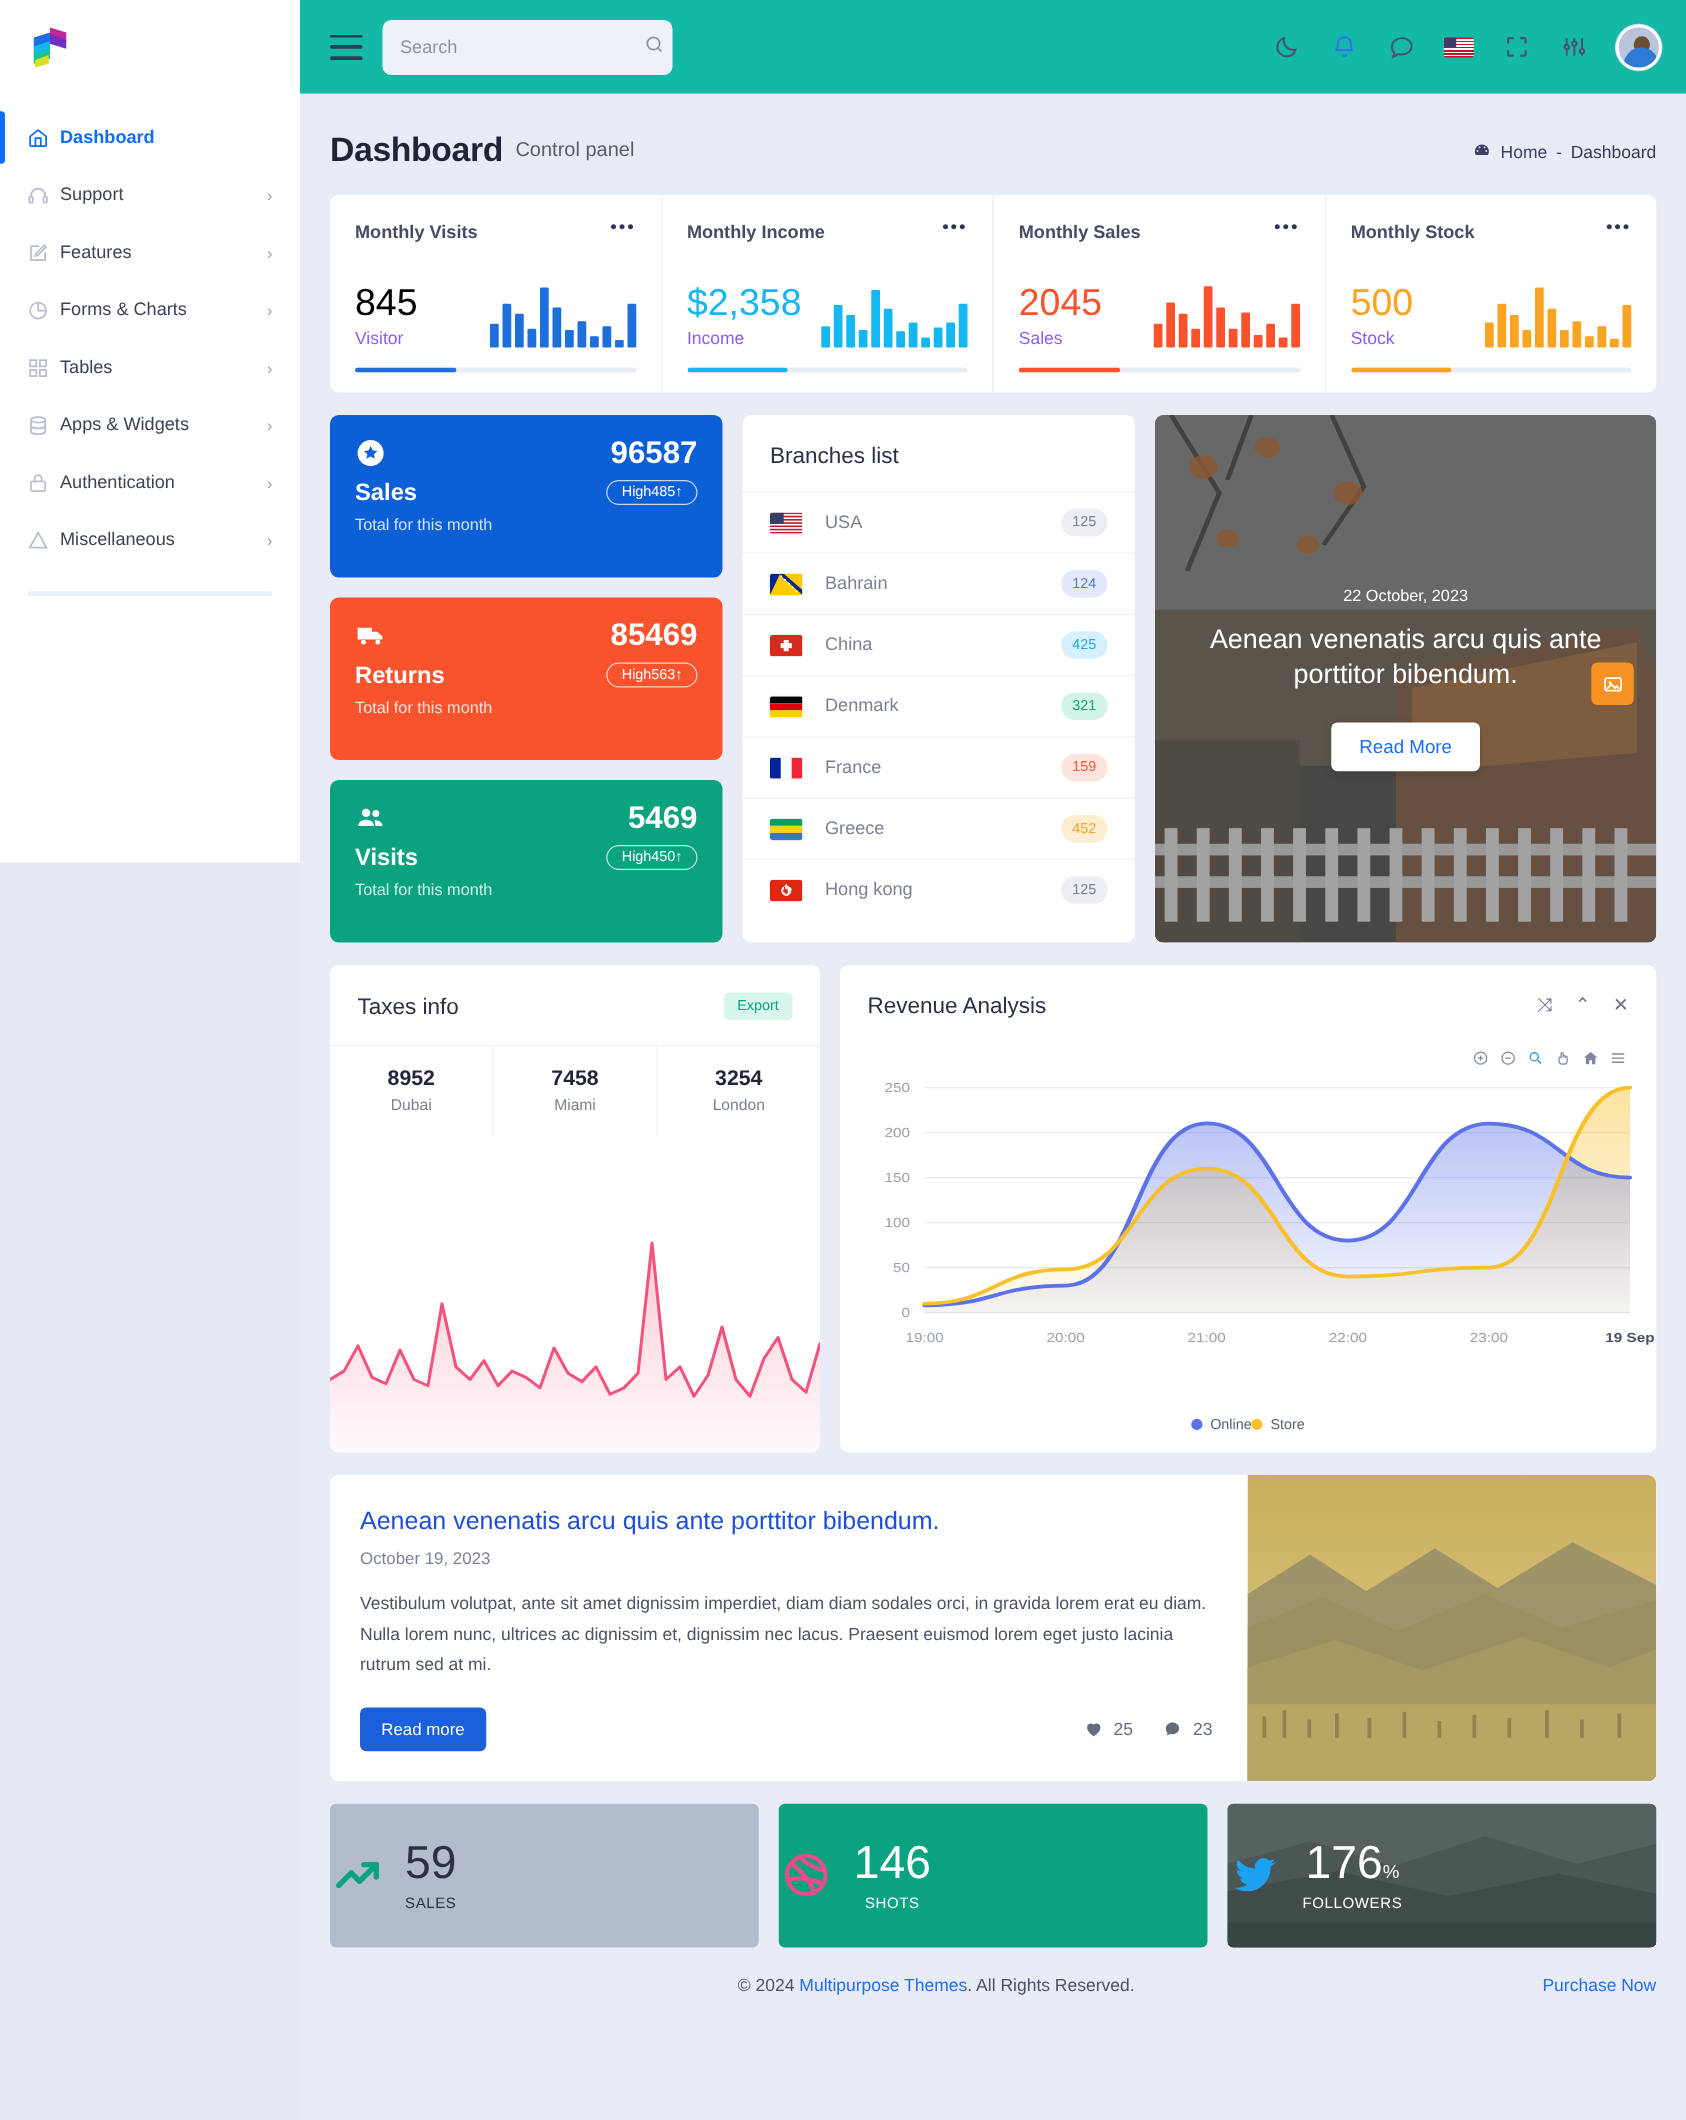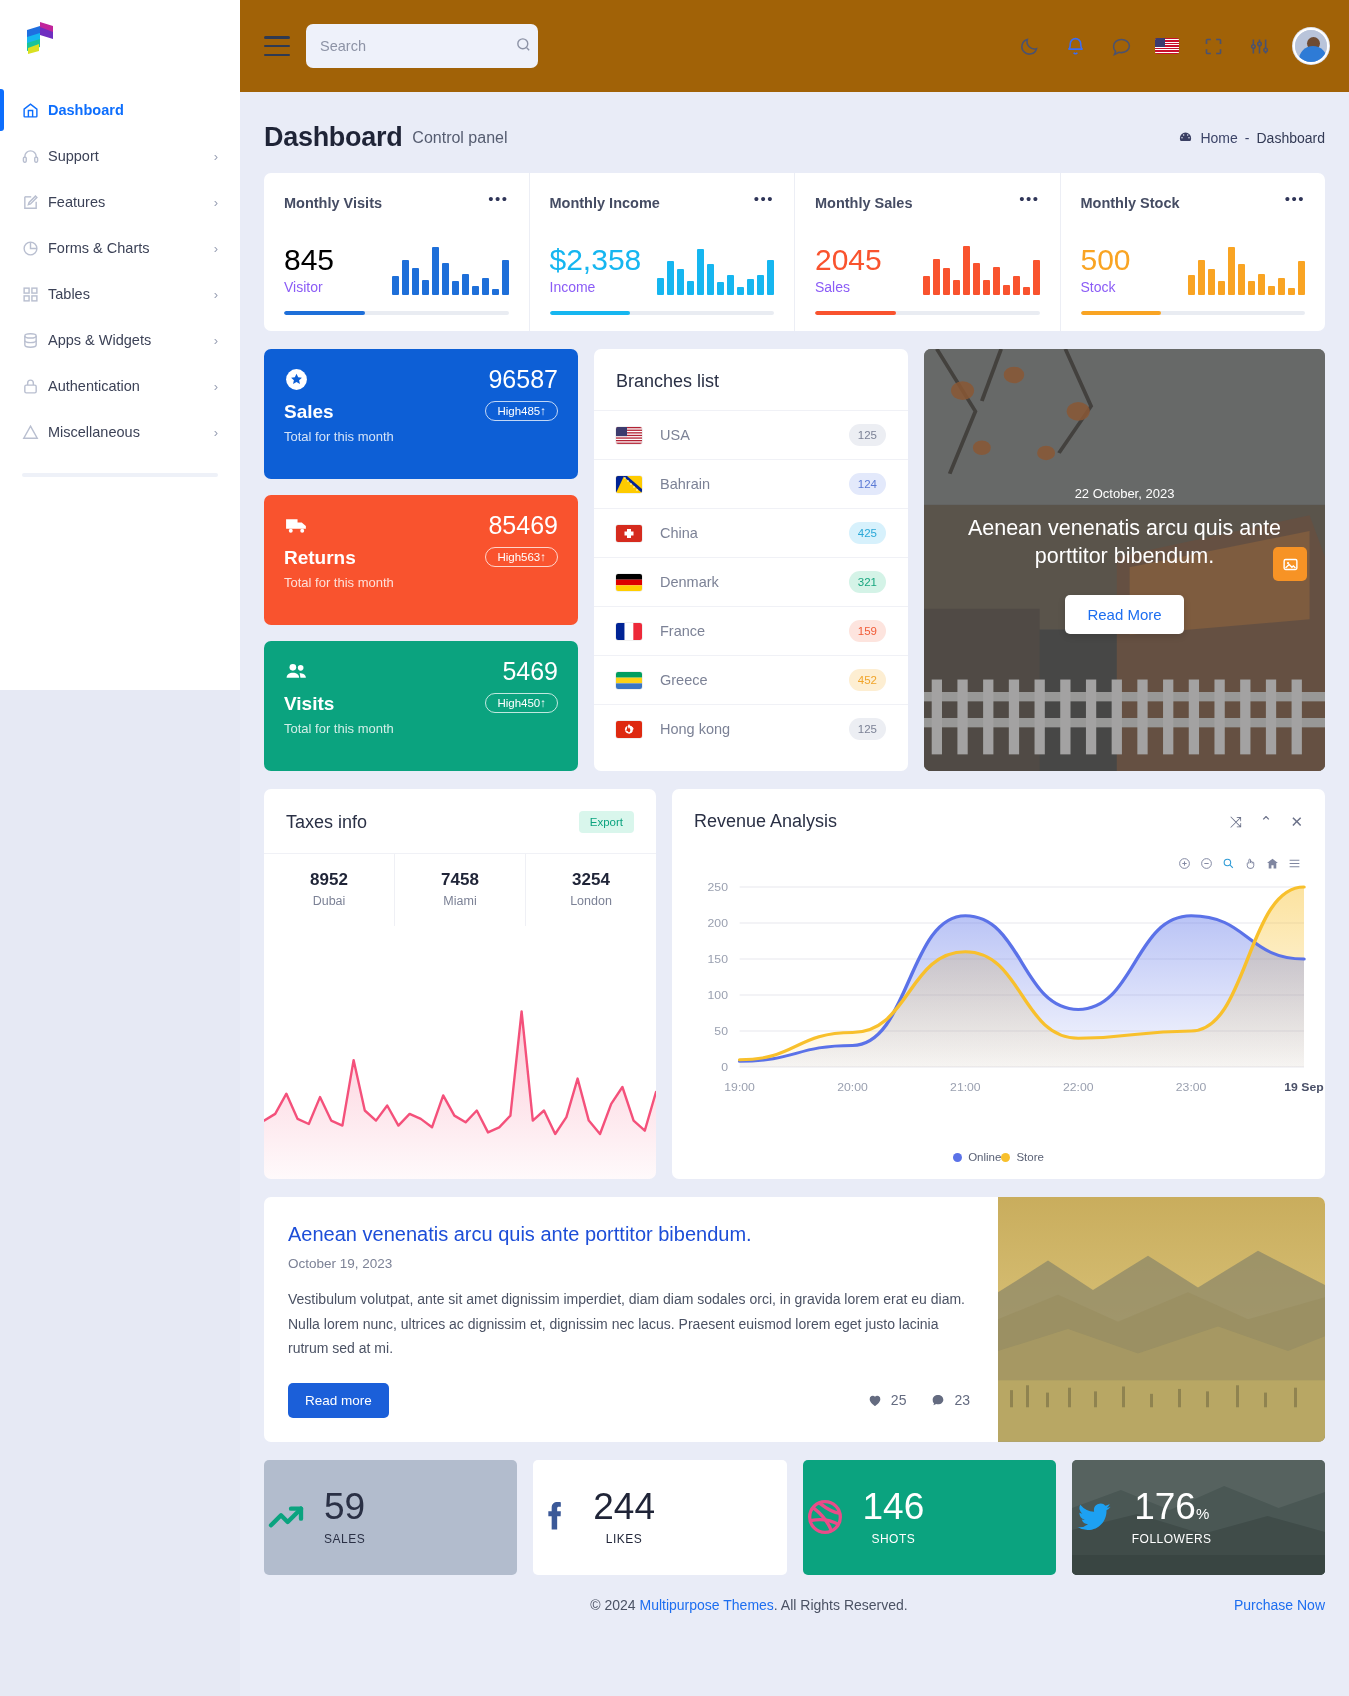--- a/index.html
+++ b/index.html
@@ -38,21 +38,21 @@
   }
   .nav-section {
     padding: 16px 22px 10px 22px; font-size: 14px; color: #9aa1b5;
   }
   .nav-divider { margin: 18px 22px 0 22px; height: 4px; border-radius: 3px; background: #eef1f8; }
 
   
   .maincol { flex: 1; display: flex; flex-direction: column; min-width: 0; }
 
   .topbar {
-    height: 92px; background: #a16207; display: flex; align-items: center;
+    height: 75px; background: #14b8a6; display: flex; align-items: center;
     padding: 0 20px 0 24px; gap: 16px;
   }
   .hamburger { width: 26px; height: 20px; display:flex; flex-direction:column; justify-content:space-between; cursor:pointer; }
   .hamburger span { display:block; height:2.5px; background:#2f3a52; border-radius:2px; }
   .hamburger span:nth-child(2){ width: 100%; }
   .search {
     width: 232px; height: 44px; background: #eef1fa; border-radius: 7px;
     display: flex; align-items: center; padding: 0 14px; gap: 8px;
   }
   .search input {
@@ -112,21 +112,21 @@
   .m-pad { height: 16px; }
 
   
   .row2 { display:flex; gap:16px; margin-top:18px; }
   .col-stats { width: 314px; flex:0 0 314px; display:flex; flex-direction:column; gap:16px; }
   .stat {
     border-radius:7px; padding:18px 20px 20px 20px; color:#fff; position:relative; height:130px;
   }
   .stat .si { width:26px; height:26px; }
   .stat .si svg { width:25px; height:25px; fill:#fff; }
-  .stat .snum { position:absolute; right:20px; top:16px; font-size:25px; font-weight:400; }
+  .stat .snum { position:absolute; right:20px; top:16px; font-size:25px; font-weight:700; }
   .stat .sname { font-size:19px; font-weight:700; margin-top:8px; }
   .stat .ssub { font-size:13px; opacity:.82; margin-top:6px; }
   .stat .sbadge {
     position:absolute; right:20px; top:52px; border:1px solid rgba(255,255,255,.75);
     border-radius:13px; padding:3px 11px; font-size:11.5px;
   }
   .stat.blue { background:#0d5fd6; }
   .stat.orange { background:#f9532e; }
   .stat.green { background:#0ba37f; }
 
@@ -893,34 +893,20 @@
                     <path d="M3 17l6-6 4 4 8-8"></path>
                     <path d="M15 7h6v6"></path>
                   </svg>
                 </span>
         <span class="stack">
           <span class="snum2">59</span>
           <span class="slbl">SALES</span>
         </span>
       </div>
     </div>
-    <div class="soc" style="background:#ffffff;color:#1f2437">
-
-      <div class="inner">
-        <span class="sicn">
-                  <svg viewBox="0 0 24 24" fill="#3b5998">
-                    <path d="M15.5 8.5h-2.2V7c0-.7.2-1.1 1.2-1.1h1V3.1c-.4-.05-1.1-.1-2-.1-2.1 0-3.5 1.2-3.5 3.5v2H8v3h2v8h3.3v-8h2.1z"></path>
-                  </svg>
-                </span>
-        <span class="stack">
-          <span class="snum2">244</span>
-          <span class="slbl">LIKES</span>
-        </span>
-      </div>
-    </div>
     <div class="soc" style="background:#0ba37f;color:#ffffff">
 
       <div class="inner">
         <span class="sicn">
                   <svg viewBox="0 0 24 24" fill="none" stroke="#ea4c89" stroke-width="2">
                     <circle cx="12" cy="12" r="9.2"></circle>
                     <path d="M5 6.5c4.5 3.3 8.5 7.5 11 14.2"></path>
                     <path d="M3.2 14.2C9 13 15 13.5 20.4 16.6"></path>
                     <path d="M8.5 3.5C13 7 17.5 9.5 21 9.8"></path>
                   </svg>

